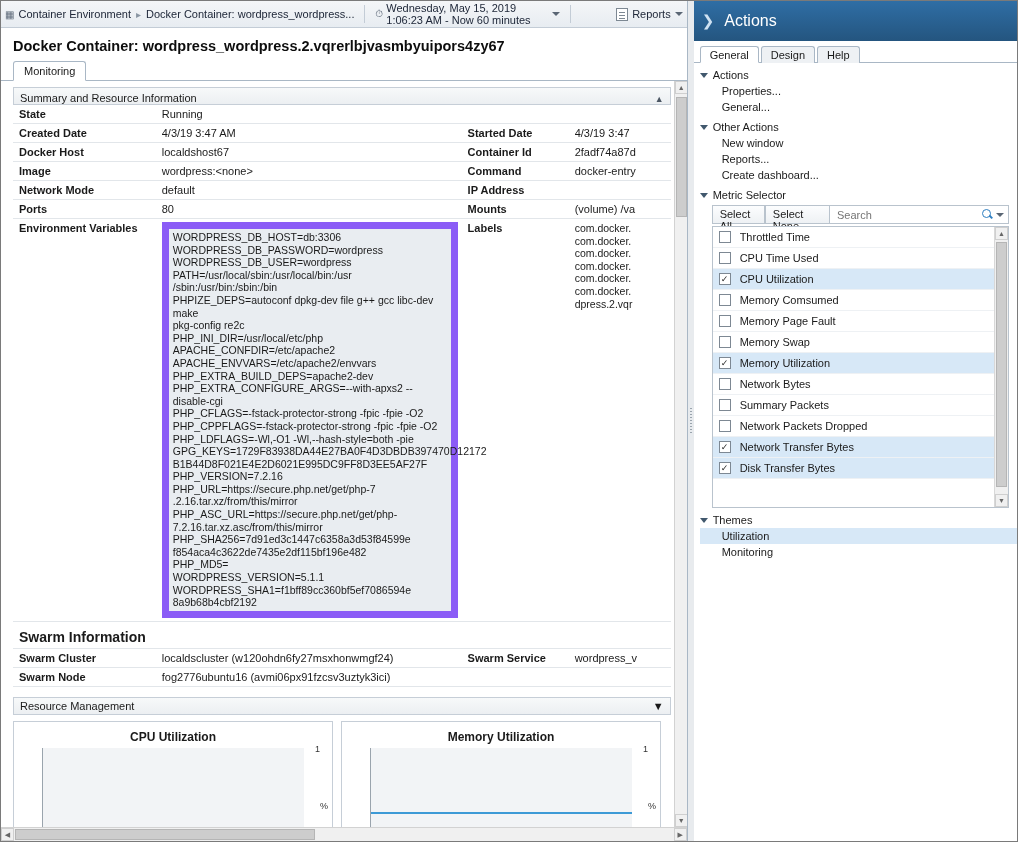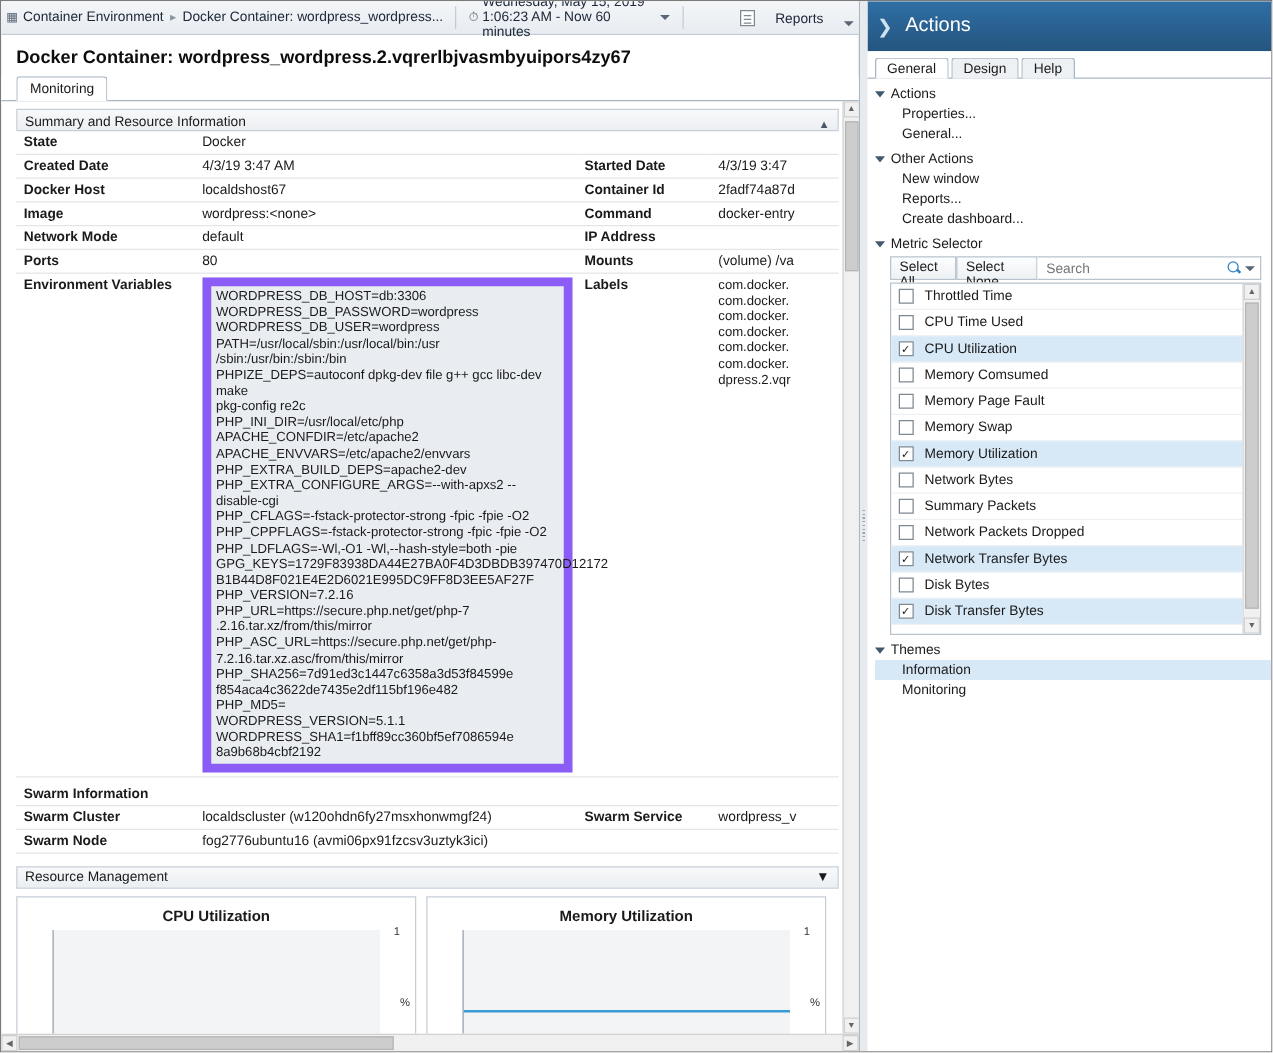--- a/index.html
+++ b/index.html
@@ -57,21 +57,21 @@
     display: inline-flex; align-items: center; gap: 3px;
   }
   .caret-down {
     width: 0; height: 0;
     border-left: 4px solid transparent;
     border-right: 4px solid transparent;
     border-top: 4px solid #5a6674;
     display: inline-block;
   }
   .bc-reports {
-    display: inline-flex; align-items: flex-end; gap: 16px; padding-left: 36px;
+    display: inline-flex; align-items: center; gap: 4px; padding-left: 36px;
   }
   .rep-icon {
     width: 12px; height: 13px;
     background: #fff;
     border: 1px solid #7d8893;
     position: relative;
   }
   .rep-icon:after {
     content: "";
     position: absolute; left: 2px; top: 3px; right: 2px;
@@ -149,21 +149,21 @@
   }
   .labels-box {
     line-height: 12.6px;
     font-size: 10.5px;
     white-space: pre-line;
   }
   .envrow td { border-bottom: none; padding-top: 4px; }
   .subsection {
     margin: 4px 16px 0 12px;
     font-weight: bold;
-    font-size: 11px;
+    font-size: 14px;
     padding: 3px 6px;
     border-bottom: 1px solid #e2e6ea;
   }
 
   
   .rm-header {
     display: flex; align-items: center; justify-content: space-between;
     background: linear-gradient(to bottom,#f7f9fa 0%, #eceff2 100%);
     border: 1px solid #c6ced7;
     height: 18px;
@@ -409,21 +409,21 @@
 
       <div class="section-header">
         <span>Summary and Resource Information</span>
         <span class="arrow">▲</span>
       </div>
 
       <table class="info">
         <tbody>
           <tr>
             <td class="lbl">State</td>
-            <td class="val">Docker</td>
+            <td class="val">Running</td>
             <td class="lbl2"></td>
             <td class="val2"></td>
           </tr>
           <tr>
             <td class="lbl">Created Date</td>
             <td class="val">4/3/19 3:47 AM</td>
             <td class="lbl2">Started Date</td>
             <td class="val2">4/3/19 3:47</td>
           </tr>
           <tr>
@@ -652,39 +652,35 @@
           <span>Summary Packets</span>
         </div>
         <div class="metric-row">
           <span class="cb"></span>
           <span>Network Packets Dropped</span>
         </div>
         <div class="metric-row on">
           <span class="cb">✓</span>
           <span>Network Transfer Bytes</span>
         </div>
-        <div class="metric-row">
-          <span class="cb"></span>
-          <span>Disk Bytes</span>
-        </div>
         <div class="metric-row on">
           <span class="cb">✓</span>
           <span>Disk Transfer Bytes</span>
         </div>
       </div>
       <div class="mscroll">
         <div class="sc-btn">▲</div>
         <div class="sc-thumb" style="top:15px; height:245px;"></div>
         <div class="sc-btn" style="position:absolute;bottom:0;">▼</div>
       </div>
     </div>
 
     <div class="group">
       <div class="group-title">
         <span class="tri"></span>
         <span>Themes</span>
       </div>
-      <div class="theme-item selected">Information</div>
+      <div class="theme-item selected">Utilization</div>
       <div class="theme-item">Monitoring</div>
     </div>
   </div>
 
 </div>
 
 </body></html>

